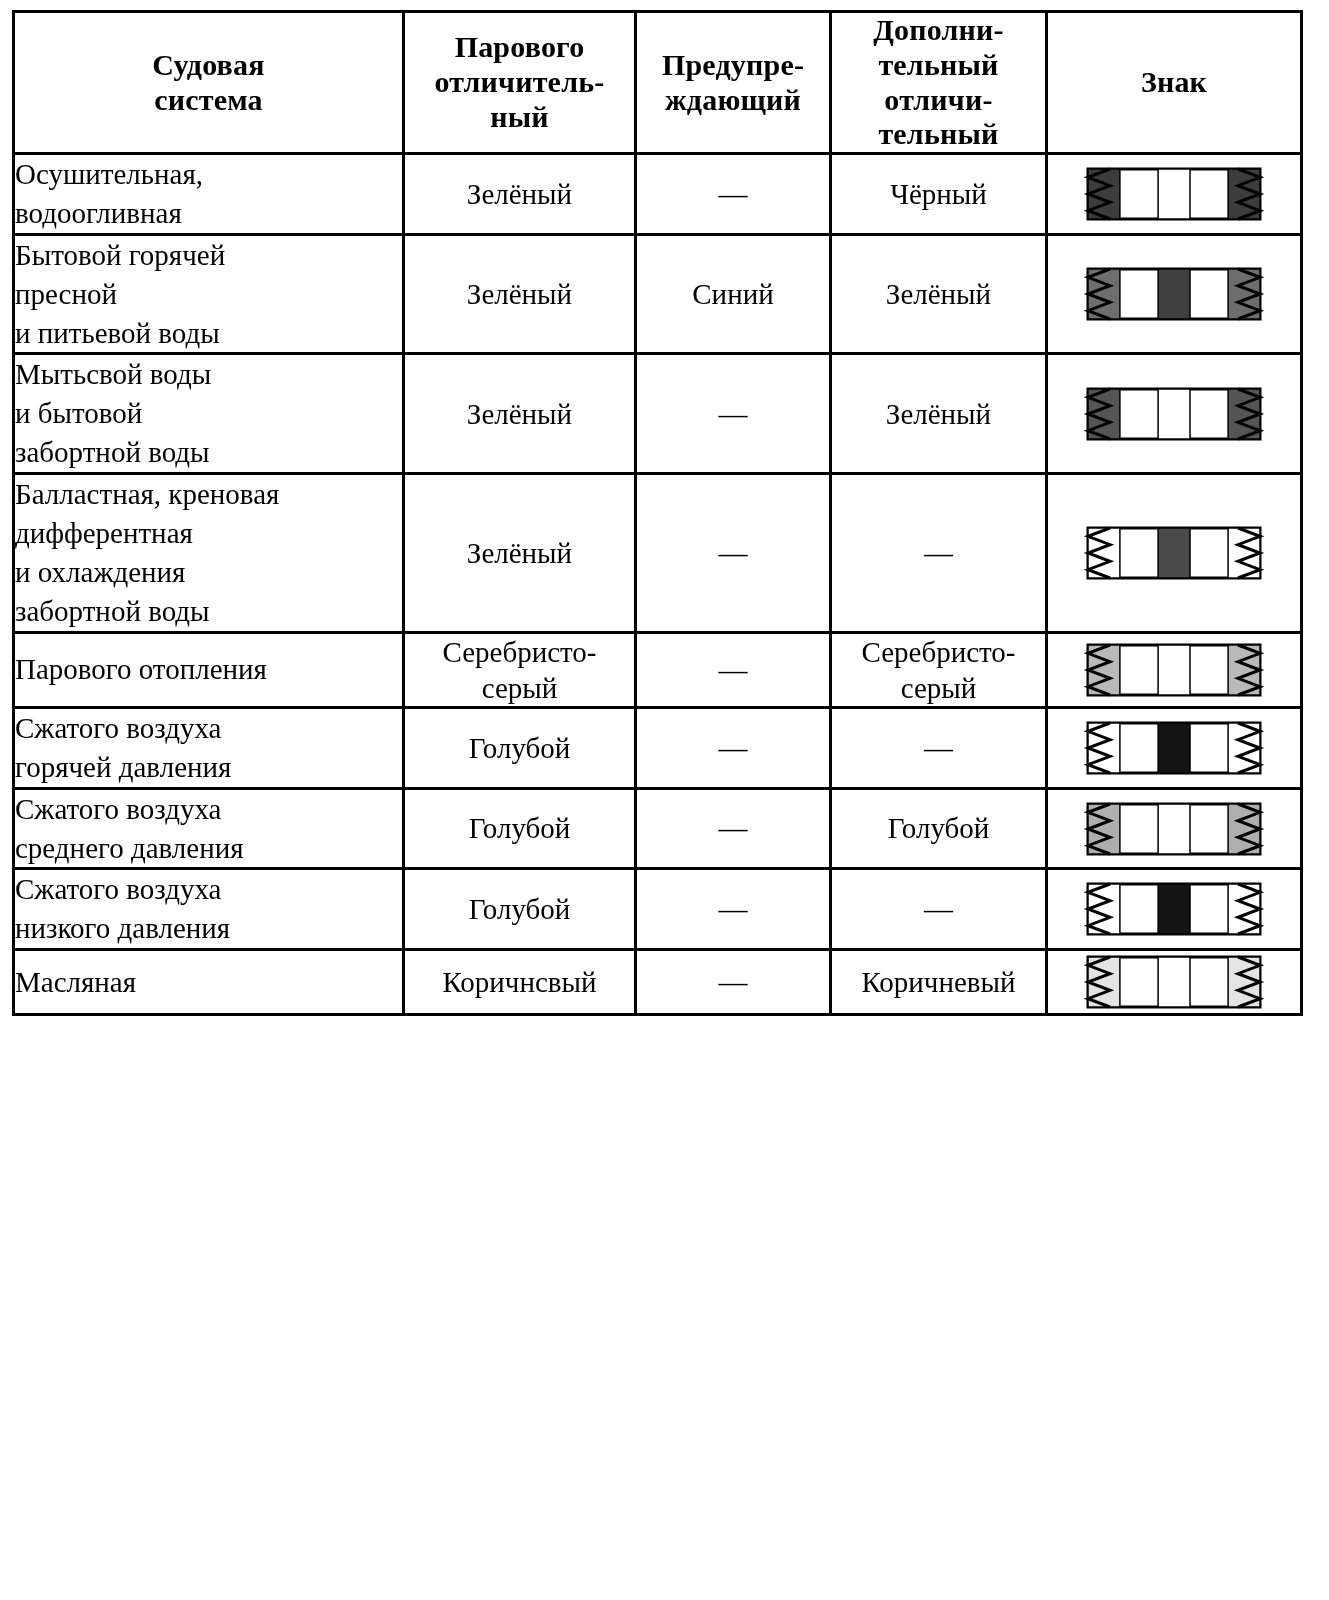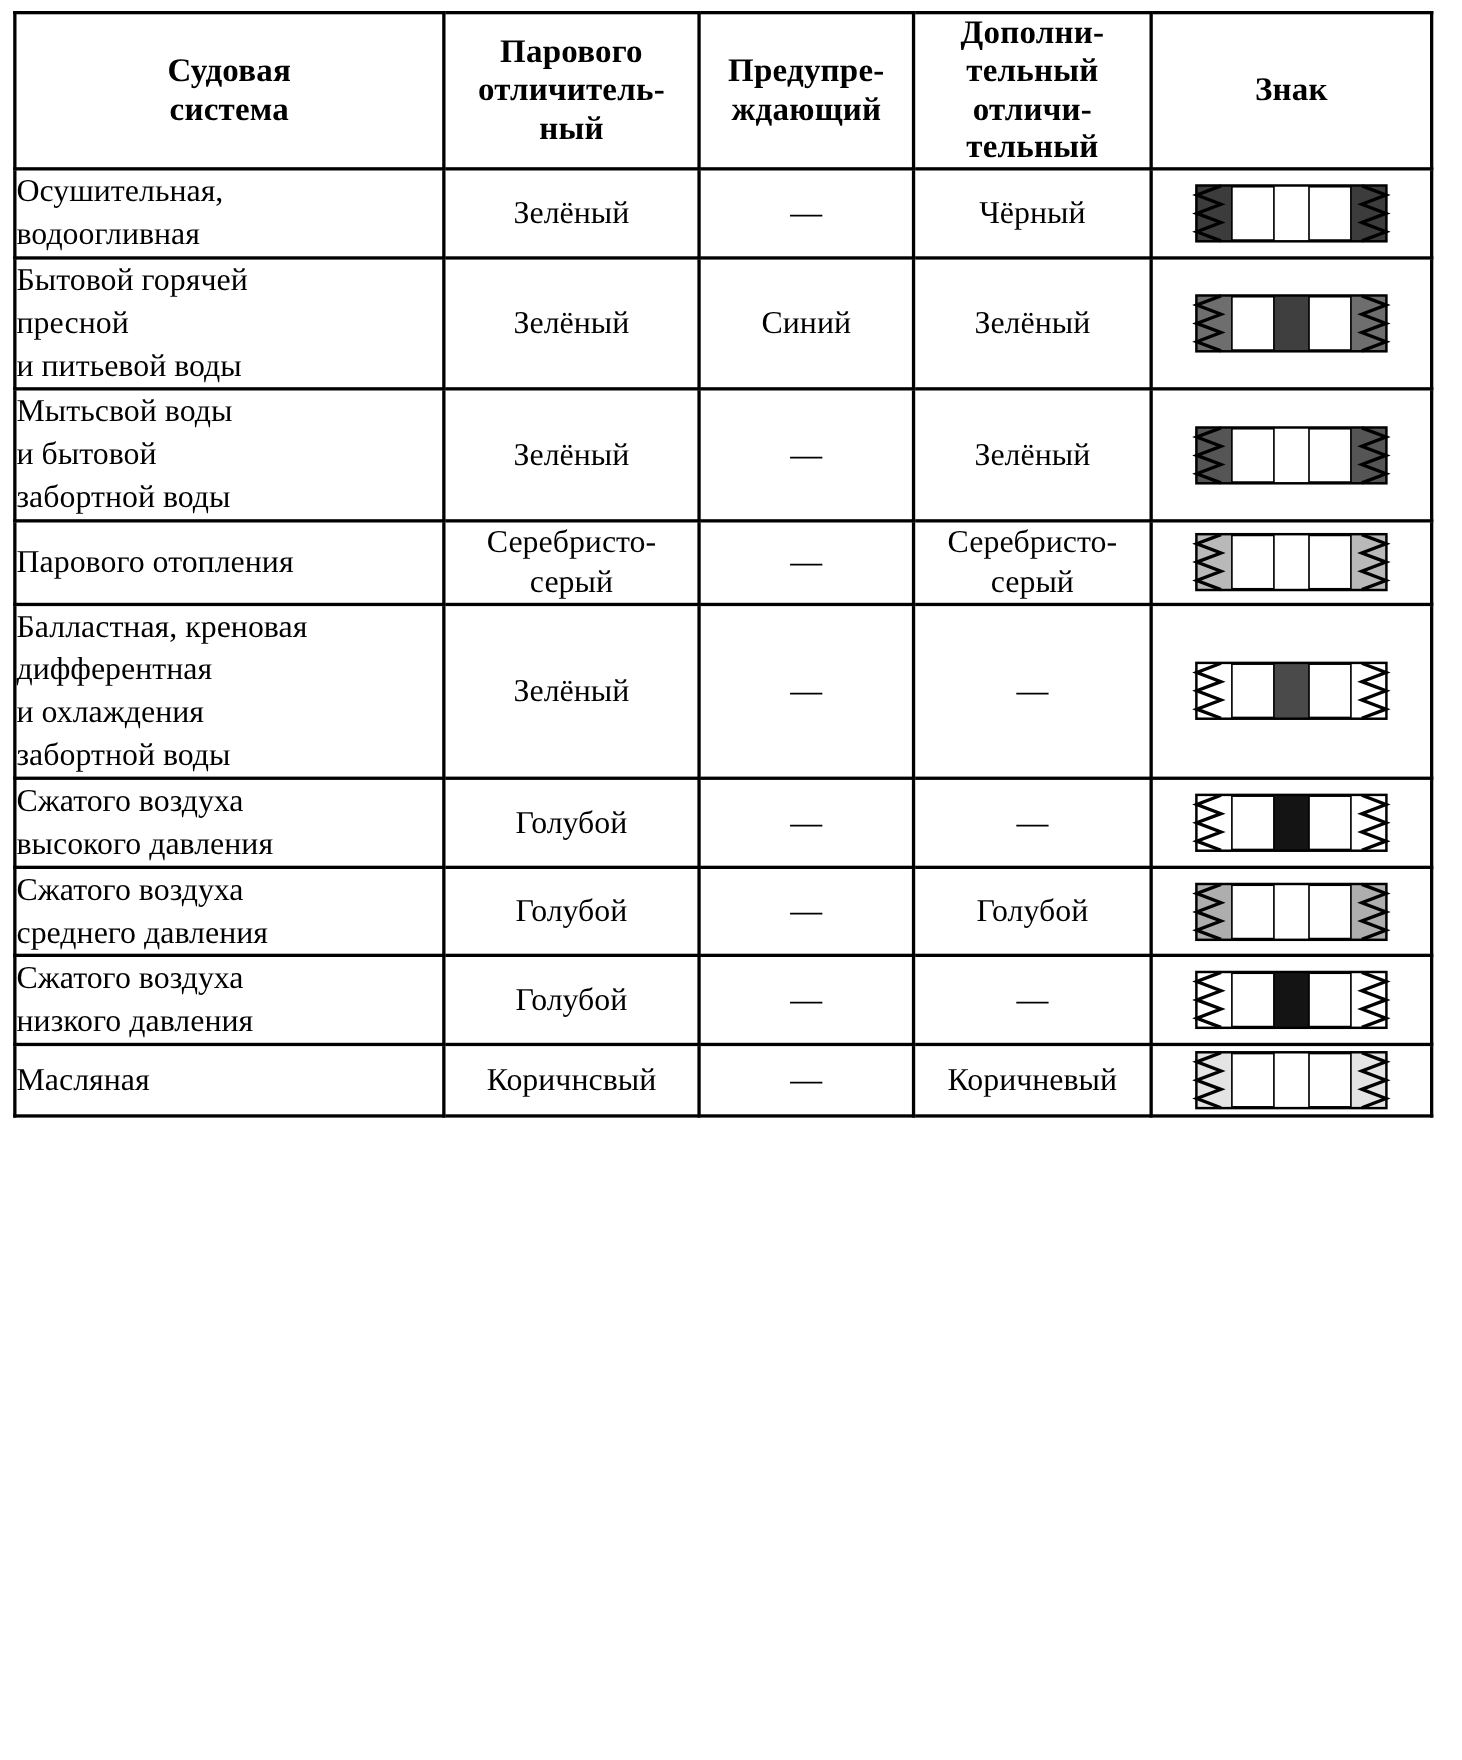--- a/index.html
+++ b/index.html
@@ -182,46 +182,20 @@
                 <rect x="100.1" y="6" width="31.9" height="50" fill="#ffffff" stroke="#000" stroke-width="1.5"></rect>
                 <rect x="170.1" y="6" width="31.9" height="50" fill="#555555" stroke="#000" stroke-width="1.5"></rect>
       <path d="M 52 6 L 30 14.333333333333334 L 52 22.666666666666668 L 30 31 L 52 39.333333333333336 L 30 47.66666666666667 L 52 56" fill="none" stroke="#000" stroke-width="3"></path>
       <path d="M 180 6 L 202 14.333333333333334 L 180 22.666666666666668 L 202 31 L 180 39.333333333333336 L 202 47.66666666666667 L 180 56" fill="none" stroke="#000" stroke-width="3"></path>
     </svg>
             </span>
           </td>
         </tr>
         <tr>
           <td class="system-cell">
-            <span class="two-line">Парового отопления</span>
-          </td>
-          <td class="val-cell">
-            <span class="two-line">Серебристо-</span>
-            <span class="two-line">серый</span>
-          </td>
-          <td class="val-cell"><span class="dash">—</span></td>
-          <td class="val-cell">
-            <span class="two-line">Серебристо-</span>
-            <span class="two-line">серый</span>
-          </td>
-          <td class="sign-cell">
-            <span class="sign">
-              <svg width="232" height="62" viewBox="0 0 232 62">
-      <rect x="30" y="6" width="172" height="50" fill="#ffffff" stroke="#000" stroke-width="3"></rect>
-      <rect x="30.0" y="6" width="31.9" height="50" fill="#b9b9b9" stroke="#000" stroke-width="1.5"></rect>
-                <rect x="100.1" y="6" width="31.9" height="50" fill="#ffffff" stroke="#000" stroke-width="1.5"></rect>
-                <rect x="170.1" y="6" width="31.9" height="50" fill="#b9b9b9" stroke="#000" stroke-width="1.5"></rect>
-      <path d="M 52 6 L 30 14.333333333333334 L 52 22.666666666666668 L 30 31 L 52 39.333333333333336 L 30 47.66666666666667 L 52 56" fill="none" stroke="#000" stroke-width="3"></path>
-      <path d="M 180 6 L 202 14.333333333333334 L 180 22.666666666666668 L 202 31 L 180 39.333333333333336 L 202 47.66666666666667 L 180 56" fill="none" stroke="#000" stroke-width="3"></path>
-    </svg>
-            </span>
-          </td>
-        </tr>
-        <tr>
-          <td class="system-cell">
             <span class="two-line">Балластная, креновая</span>
             <span class="two-line">дифферентная</span>
             <span class="two-line">и охлаждения</span>
             <span class="two-line">забортной воды</span>
           </td>
           <td class="val-cell"><span>Зелёный</span></td>
           <td class="val-cell"><span class="dash">—</span></td>
           <td class="val-cell"><span class="dash">—</span></td>
           <td class="sign-cell">
             <span class="sign">
@@ -231,22 +205,48 @@
                 <rect x="100.1" y="6" width="31.9" height="50" fill="#4a4a4a" stroke="#000" stroke-width="1.5"></rect>
                 <rect x="170.1" y="6" width="31.9" height="50" fill="#ffffff" stroke="#000" stroke-width="1.5"></rect>
       <path d="M 52 6 L 30 14.333333333333334 L 52 22.666666666666668 L 30 31 L 52 39.333333333333336 L 30 47.66666666666667 L 52 56" fill="none" stroke="#000" stroke-width="3"></path>
       <path d="M 180 6 L 202 14.333333333333334 L 180 22.666666666666668 L 202 31 L 180 39.333333333333336 L 202 47.66666666666667 L 180 56" fill="none" stroke="#000" stroke-width="3"></path>
     </svg>
             </span>
           </td>
         </tr>
         <tr>
           <td class="system-cell">
+            <span class="two-line">Парового отопления</span>
+          </td>
+          <td class="val-cell">
+            <span class="two-line">Серебристо-</span>
+            <span class="two-line">серый</span>
+          </td>
+          <td class="val-cell"><span class="dash">—</span></td>
+          <td class="val-cell">
+            <span class="two-line">Серебристо-</span>
+            <span class="two-line">серый</span>
+          </td>
+          <td class="sign-cell">
+            <span class="sign">
+              <svg width="232" height="62" viewBox="0 0 232 62">
+      <rect x="30" y="6" width="172" height="50" fill="#ffffff" stroke="#000" stroke-width="3"></rect>
+      <rect x="30.0" y="6" width="31.9" height="50" fill="#b9b9b9" stroke="#000" stroke-width="1.5"></rect>
+                <rect x="100.1" y="6" width="31.9" height="50" fill="#ffffff" stroke="#000" stroke-width="1.5"></rect>
+                <rect x="170.1" y="6" width="31.9" height="50" fill="#b9b9b9" stroke="#000" stroke-width="1.5"></rect>
+      <path d="M 52 6 L 30 14.333333333333334 L 52 22.666666666666668 L 30 31 L 52 39.333333333333336 L 30 47.66666666666667 L 52 56" fill="none" stroke="#000" stroke-width="3"></path>
+      <path d="M 180 6 L 202 14.333333333333334 L 180 22.666666666666668 L 202 31 L 180 39.333333333333336 L 202 47.66666666666667 L 180 56" fill="none" stroke="#000" stroke-width="3"></path>
+    </svg>
+            </span>
+          </td>
+        </tr>
+        <tr>
+          <td class="system-cell">
             <span class="two-line">Сжатого воздуха</span>
-            <span class="two-line">высокого давления</span>
+            <span class="two-line">горячей давления</span>
           </td>
           <td class="val-cell"><span>Голубой</span></td>
           <td class="val-cell"><span class="dash">—</span></td>
           <td class="val-cell"><span class="dash">—</span></td>
           <td class="sign-cell">
             <span class="sign">
               <svg width="232" height="62" viewBox="0 0 232 62">
       <rect x="30" y="6" width="172" height="50" fill="#ffffff" stroke="#000" stroke-width="3"></rect>
       <rect x="30.0" y="6" width="31.9" height="50" fill="#ffffff" stroke="#000" stroke-width="1.5"></rect>
                 <rect x="100.1" y="6" width="31.9" height="50" fill="#141414" stroke="#000" stroke-width="1.5"></rect>

